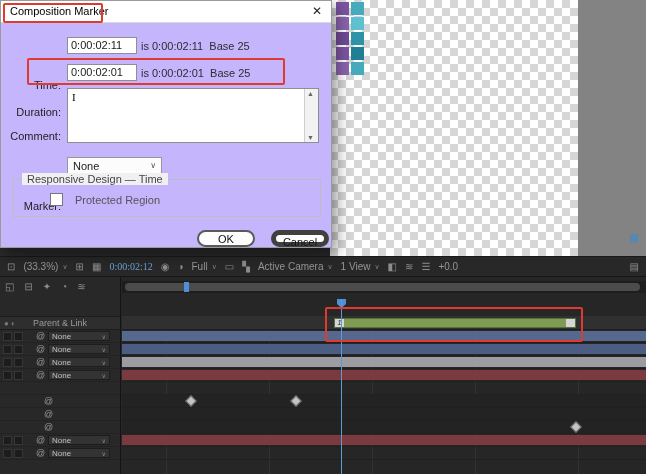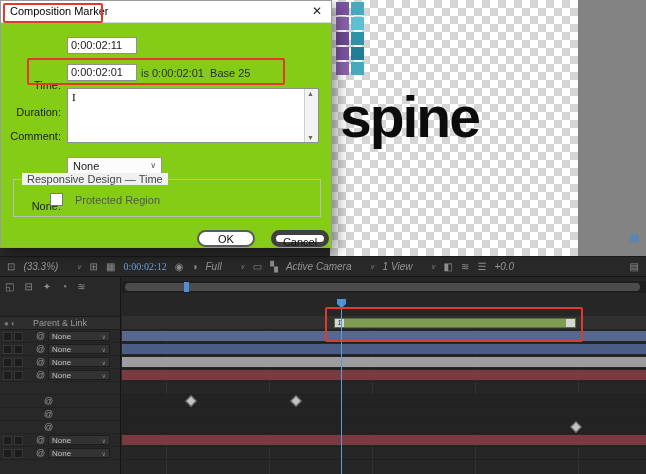--- a/index.html
+++ b/index.html
@@ -12,21 +12,21 @@
                      linear-gradient(45deg,#d6d6d6 25%,transparent 25%,transparent 75%,#d6d6d6 75%);
     background-size:16px 16px;background-position:0 0,8px 8px;}
   .comp-gray{position:absolute;left:248px;top:0;width:68px;height:256px;background:#838383;}
   .gutter-icon{position:absolute;right:7px;bottom:13px;color:#2f8ce0;font-size:10px;}
   .logo-squares{position:absolute;left:6px;top:2px;display:grid;grid-template-columns:repeat(2,13px);gap:2px;}
   .lsq{width:13px;height:13px;}
   .logo-text{position:absolute;left:10px;top:84px;font-size:57px;font-weight:bold;color:#0c0c0c;letter-spacing:-2px;}
   .banner{position:absolute;left:13px;top:168px;width:154px;height:33px;display:flex;align-items:center;justify-content:center;
           color:#fff;font-weight:bold;font-size:18px;}
   
-  .dialog{position:absolute;left:0;top:0;width:332px;height:248px;background:#84cc16;border:1px solid #9b9b9b;
+  .dialog{position:absolute;left:0;top:0;width:332px;height:248px;background:#c4b5fd;border:1px solid #9b9b9b;
           box-sizing:border-box;box-shadow:4px 6px 14px rgba(0,0,0,.45);z-index:5;font-size:11px;color:#1a1a1a;}
   .dlg-titlebar{position:absolute;left:0;top:0;right:0;height:21px;background:#fff;border-bottom:1px solid #d9d9d9;}
   .dlg-title{position:absolute;left:9px;top:4px;font-size:11px;color:#000;}
   .dlg-close{position:absolute;right:9px;top:3px;font-size:12px;color:#222;cursor:default;}
   .fld-label{position:absolute;left:0;width:60px;text-align:right;color:#222;margin-top:39px;}
   .fld{position:absolute;left:66px;width:62px;height:15px;background:#fff;border:1px solid #8f8f8f;
        font-size:11px;line-height:15px;padding:0 3px;}
   .fld-info{position:absolute;left:140px;color:#2d2d2d;white-space:pre;}
   .cbox{position:absolute;left:66px;top:87px;width:252px;height:55px;background:#fff;border:1px solid #8f8f8f;box-sizing:border-box;}
   .caret{position:absolute;left:4px;top:2px;font-family:"Liberation Serif",serif;font-size:11px;color:#000;}
@@ -42,21 +42,21 @@
   .chk{width:11px;height:11px;background:#fff;border:1px solid #777;display:inline-block;}
   .btn{position:absolute;top:229px;height:17px;border-radius:9px;background:#fdfdfd;font-size:11px;text-align:center;
        line-height:15px;box-sizing:border-box;color:#111;}
   .btn-ok{left:196px;width:58px;border:2px solid #5a5a5a;}
   .btn-cancel{left:270px;width:58px;border:5px solid #404040;}
   
   .toolbar{position:absolute;left:0;top:256px;width:646px;height:21px;background:#282828;border-top:1px solid #191919;
        border-bottom:1px solid #161616;box-sizing:border-box;display:flex;align-items:center;gap:8px;padding:0 7px;
        color:#969696;font-size:10px;white-space:nowrap;}
   .ticon{font-size:10px;color:#8d8d8d;}
-  .t-sel{display:flex;align-items:center;gap:18px;font-style:italic;}
+  .t-sel{display:flex;align-items:center;gap:4px;}
   .t-sel b{font-weight:normal;font-size:7px;color:#7d7d7d;}
   .timecode{color:#6ba1d9;font-family:Liberation Serif, serif;font-size:10px;}
   .t-right{margin-left:auto;}
   
   .timeline{position:absolute;left:0;top:277px;width:646px;height:197px;background:#262626;}
   .tl-left{position:absolute;left:0;top:0;width:121px;height:100%;background:#282828;border-right:1px solid #141414;box-sizing:border-box;}
   .tl-icons{position:absolute;left:5px;top:4px;display:flex;gap:10px;color:#8d8d8d;font-size:10px;}
   .tl-header{position:absolute;left:0;top:39px;width:100%;height:14px;background:#2e2e2e;border-top:1px solid #1c1c1c;
        border-bottom:1px solid #1c1c1c;box-sizing:border-box;color:#9b9b9b;font-size:9px;
        display:flex;align-items:center;justify-content:center;}
@@ -108,21 +108,20 @@
           <div class="lsq" style="background: rgb(69, 170, 187);"></div>
           <div class="lsq" style="background: rgb(138, 99, 173);"></div>
           <div class="lsq" style="background: rgb(95, 193, 207);"></div>
           <div class="lsq" style="background: rgb(110, 74, 149);"></div>
           <div class="lsq" style="background: rgb(46, 147, 167);"></div>
           <div class="lsq" style="background: rgb(124, 84, 161);"></div>
           <div class="lsq" style="background: rgb(32, 127, 149);"></div>
           <div class="lsq" style="background: rgb(138, 99, 173);"></div>
           <div class="lsq" style="background: rgb(69, 170, 187);"></div>
         </div>
-      <div class="logo-text">spine</div>
     </div>
     <div class="comp-gray">
       <span class="gutter-icon">▤</span>
     </div>
   </div>
 
   <div class="toolbar">
     <span class="ticon">⊡</span>
     <span class="t-sel">
       <span>(33.3%)</span>
@@ -286,36 +285,37 @@
   </div>
 
   <div class="dialog">
     <div class="dlg-titlebar">
       <span class="dlg-title">Composition Marker</span>
       <span class="dlg-close">✕</span>
     </div>
 
     <span class="fld-label" style="top:39px">Time:</span>
     <span class="fld" style="top:36px">0:00:02:11</span>
+    <span class="fld-info" style="top:39px">is 0:00:02:11  Base 25</span>
 
     <span class="fld-label" style="top:66px">Duration:</span>
     <span class="fld" style="top:63px">0:00:02:01</span>
     <span class="fld-info" style="top:66px">is 0:00:02:01  Base 25</span>
 
     <span class="fld-label" style="top:90px">Comment:</span>
     <div class="cbox">
       <span class="caret">I</span>
       <span></span>
       <div class="cbox-scroll">
         <span class="scroll-up">▲</span>
         <span class="scroll-down">▼</span>
       </div>
     </div>
 
-    <span class="fld-label" style="top:160px">None:</span>
+    <span class="fld-label" style="top:160px">Marker:</span>
     <div class="lbl-select">
       <span>None</span>
       <b>∨</b>
     </div>
 
     <div class="groupbox">
       <legend-t>Responsive Design — Time</legend-t>
       <div class="chk-row">
         <span class="chk"></span>
         <span>Protected Region</span>

